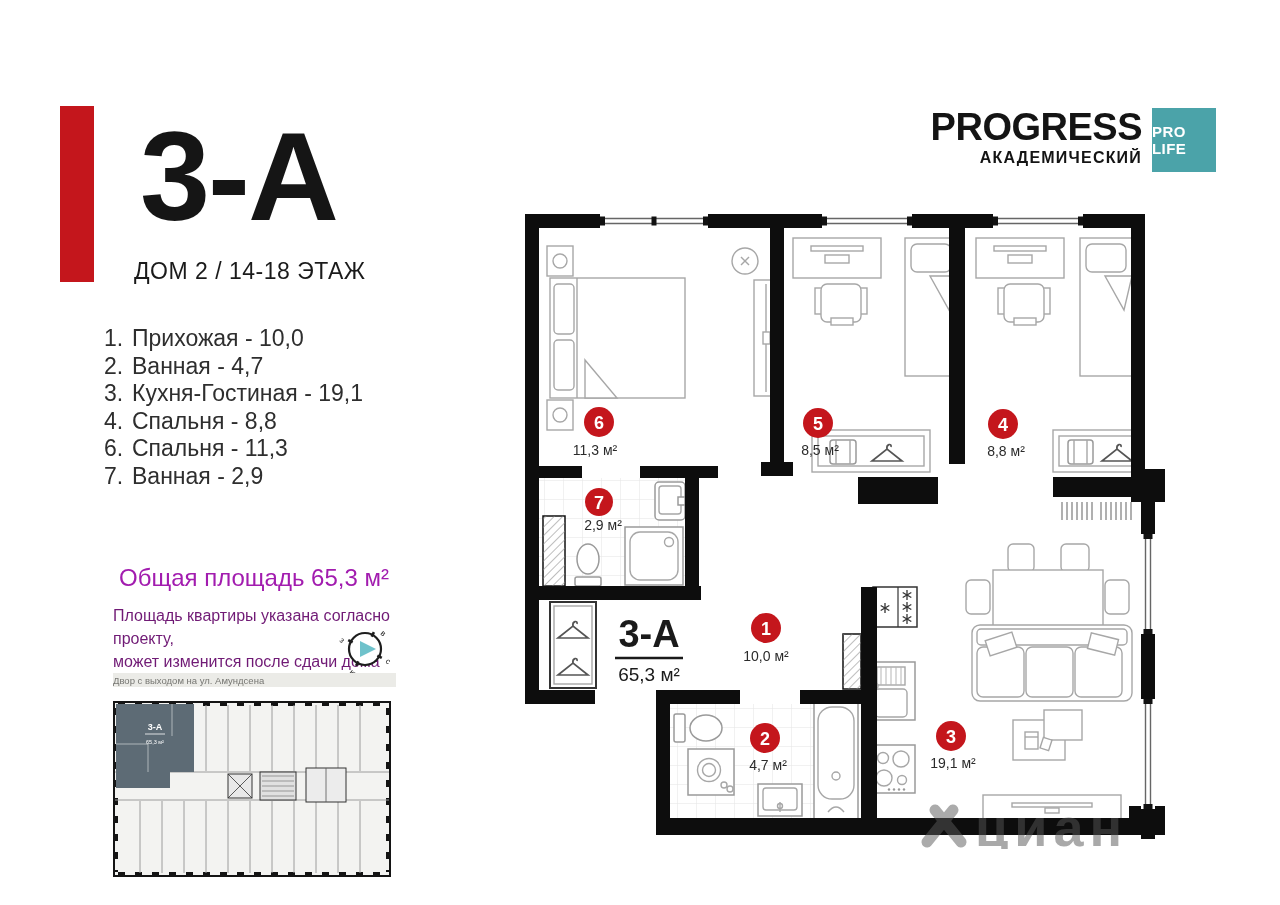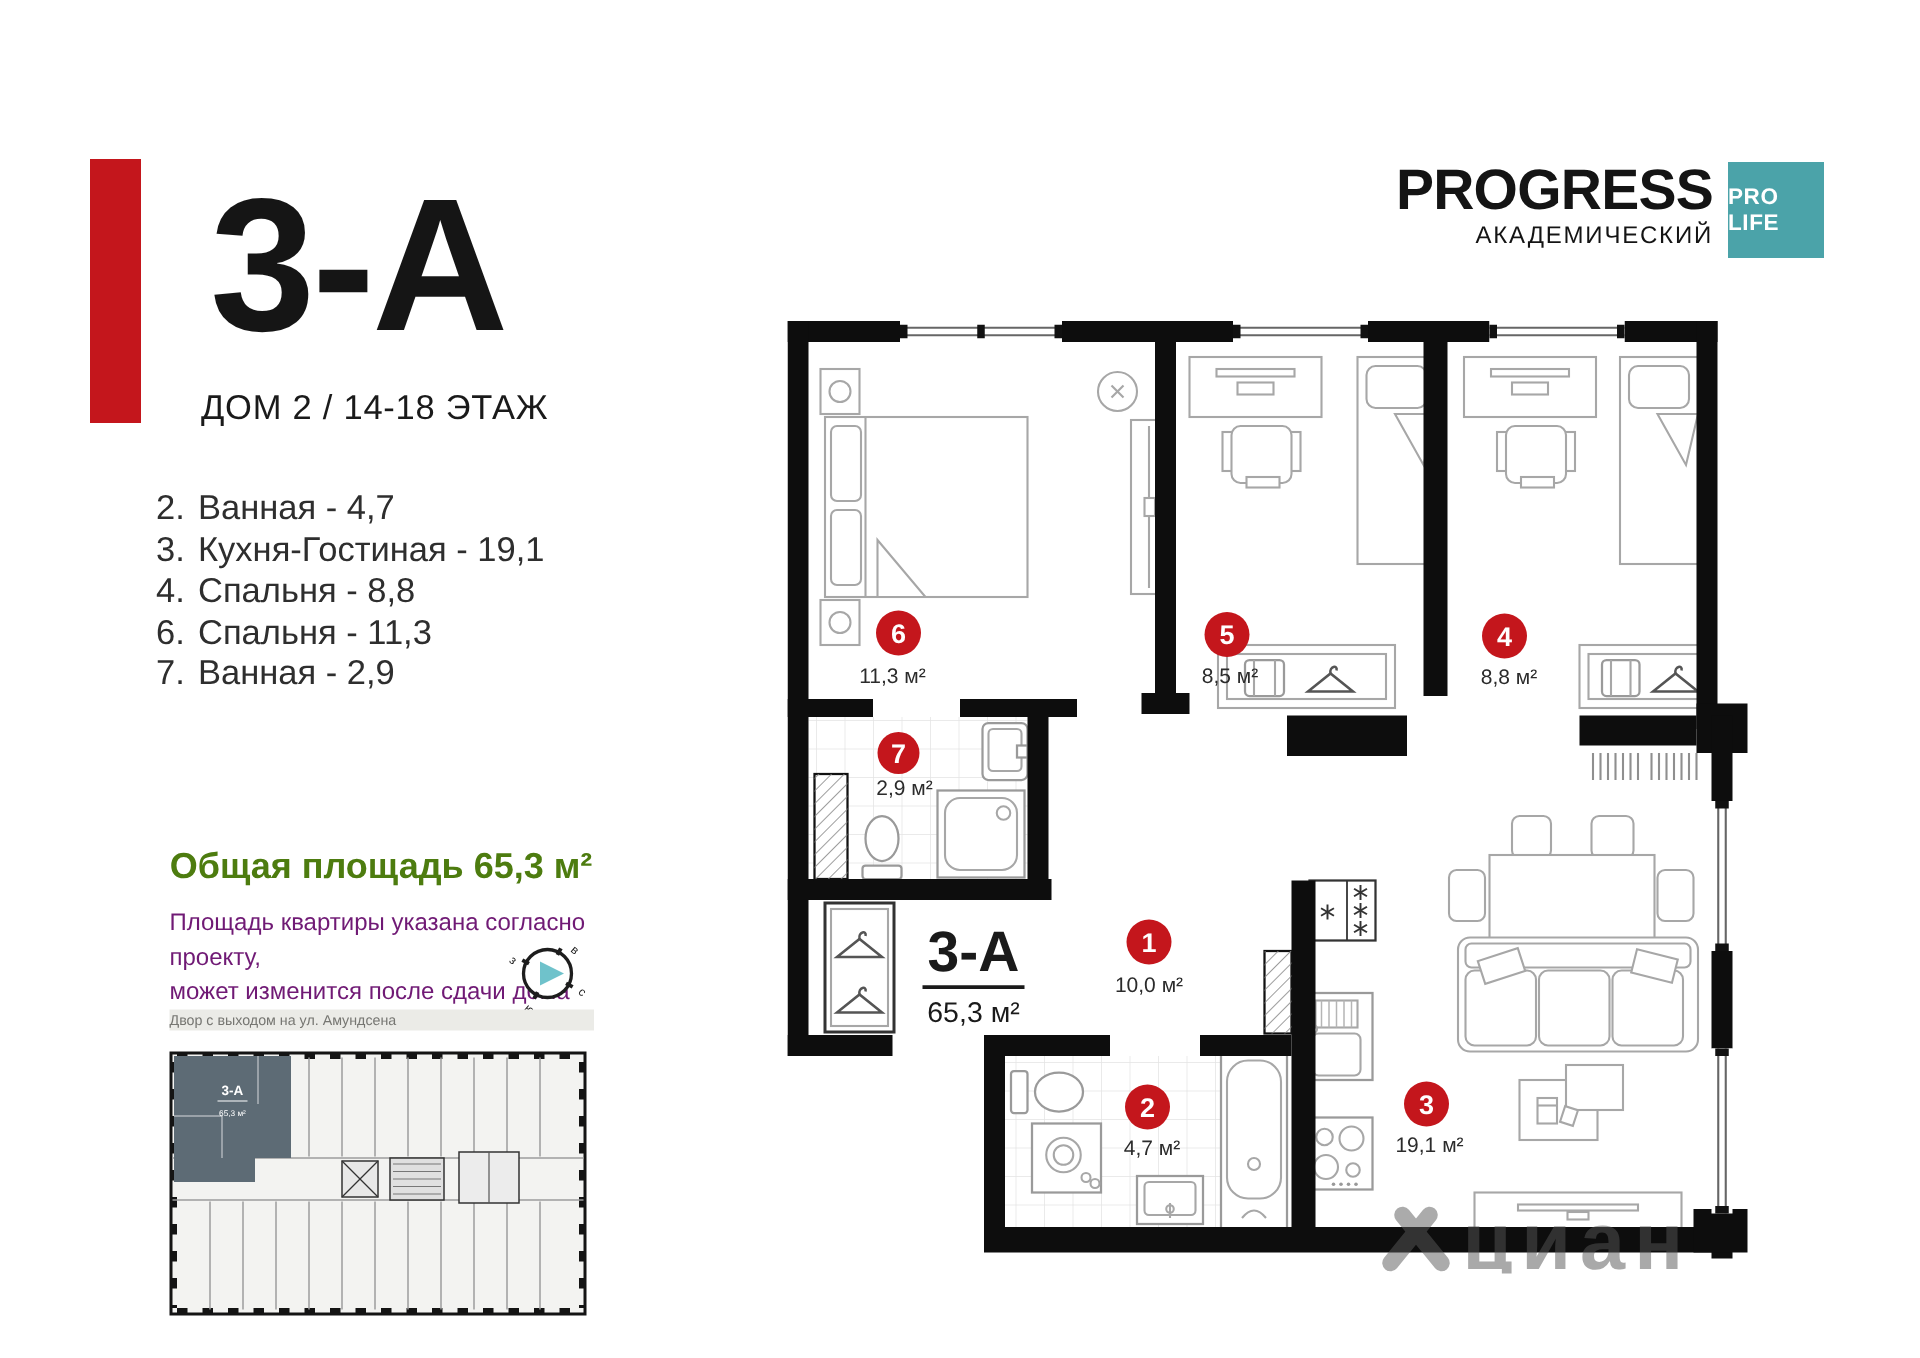--- a/index.html
+++ b/index.html
@@ -5,28 +5,28 @@
   html,body{margin:0;padding:0;background:#fff;}
   #canvas{position:relative;width:1280px;height:905px;background:#fff;overflow:hidden;
           font-family:"Liberation Sans",sans-serif;color:#1c1c1c;margin-top:44px;}
   .abs{position:absolute;}
   .redbar{left:60px;top:62px;width:34px;height:176px;background:#C4161C;}
   .title{left:140px;top:70px;font-size:126px;font-weight:600;line-height:1;letter-spacing:-2px;color:#151515;}
   .subtitle{left:134px;top:214px;font-size:23px;font-weight:400;letter-spacing:.5px;color:#1a1a1a;}
   .room-list{left:104px;top:281px;list-style:none;margin:0;padding:0;font-size:23px;color:#2e2e2e;}
   .room-list li{height:27.5px;line-height:27.5px;white-space:nowrap;}
   .room-list .num{display:inline-block;min-width:28px;}
-  .total{left:84px;top:520px;width:340px;text-align:center;font-size:24px;font-weight:700;color:#4d7c0f;}
+  .total{left:84px;top:520px;width:340px;text-align:center;font-size:24px;font-weight:400;color:#a21caf;}
   .disclaimer{left:113px;top:560px;width:300px;font-size:16px;line-height:23px;color:#701a75;}
   .courtyard{left:113px;top:629px;width:283px;height:14px;background:#ebebe7;display:flex;
              align-items:center;justify-content:flex-start;font-size:9.5px;color:#767672;}
   .logo{right:64px;top:64px;display:flex;gap:10px;align-items:flex-start;}
   .logo-text{text-align:right;}
   .brand{font-size:38px;font-weight:600;letter-spacing:-.5px;line-height:1;color:#141414;}
-  .brand-sub{font-size:16px;font-weight:400;letter-spacing:1.2px;color:#141414;margin-top:3px;}
+  .brand-sub{font-size:16px;font-weight:700;letter-spacing:1.2px;color:#141414;margin-top:3px;}
   .badge{width:64px;height:64px;background:#4BA3A9;color:#fff;box-sizing:border-box;
          display:flex;flex-direction:column;justify-content:center;
          font-size:15px;font-weight:700;line-height:1.15;letter-spacing:.4px;}
   svg{font-family:"Liberation Sans",sans-serif;}
   .wall{fill:#0d0d0d;}
   .furn{stroke:#a7a7a7;stroke-width:1.4;fill:#fff;}
   .furnl{stroke:#a7a7a7;stroke-width:1.4;fill:none;}
   .fixture{stroke:#9a9a9a;stroke-width:1.5;fill:#fff;}
   .badge-circle{fill:#C4161C;}
   .badge-num{fill:#fff;font-size:18px;font-weight:700;text-anchor:middle;}
@@ -36,20 +36,21 @@
 </head>
 <body>
 
 <div id="canvas">
 
   <div class="abs redbar"></div>
   <div class="abs title">3-А</div>
   <div class="abs subtitle">ДОМ 2 / 14-18 ЭТАЖ</div>
 
   <ul class="abs room-list">
+    <li><span class="num">1.</span><span>Прихожая - 10,0</span></li>
     <li><span class="num">2.</span><span>Ванная - 4,7</span></li>
     <li><span class="num">3.</span><span>Кухня-Гостиная - 19,1</span></li>
     <li><span class="num">4.</span><span>Спальня - 8,8</span></li>
     <li><span class="num">6.</span><span>Спальня - 11,3</span></li>
     <li><span class="num">7.</span><span>Ванная - 2,9</span></li>
   </ul>
 
   <div class="abs total">Общая площадь 65,3 м²</div>
   <div class="abs disclaimer">
     <div>Площадь квартиры указана согласно проекту,</div>

